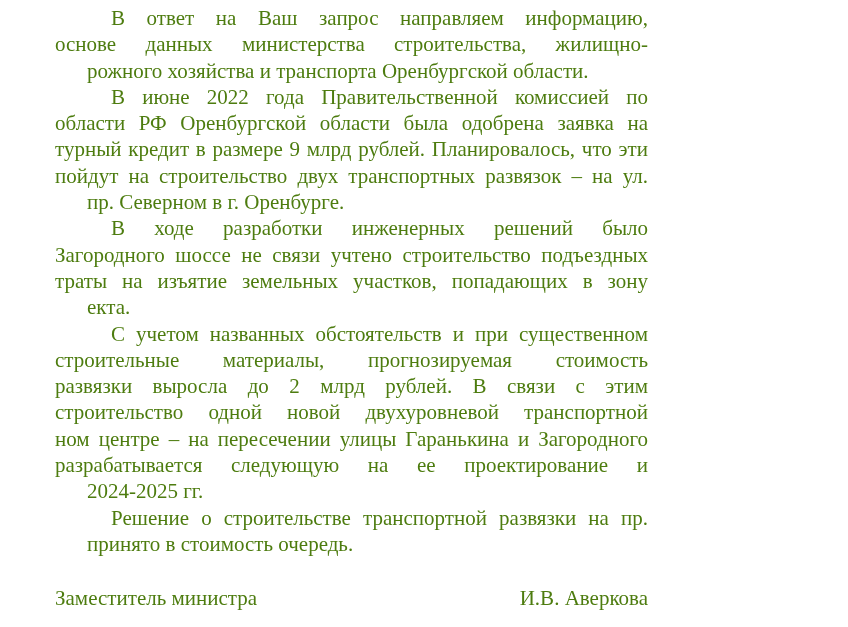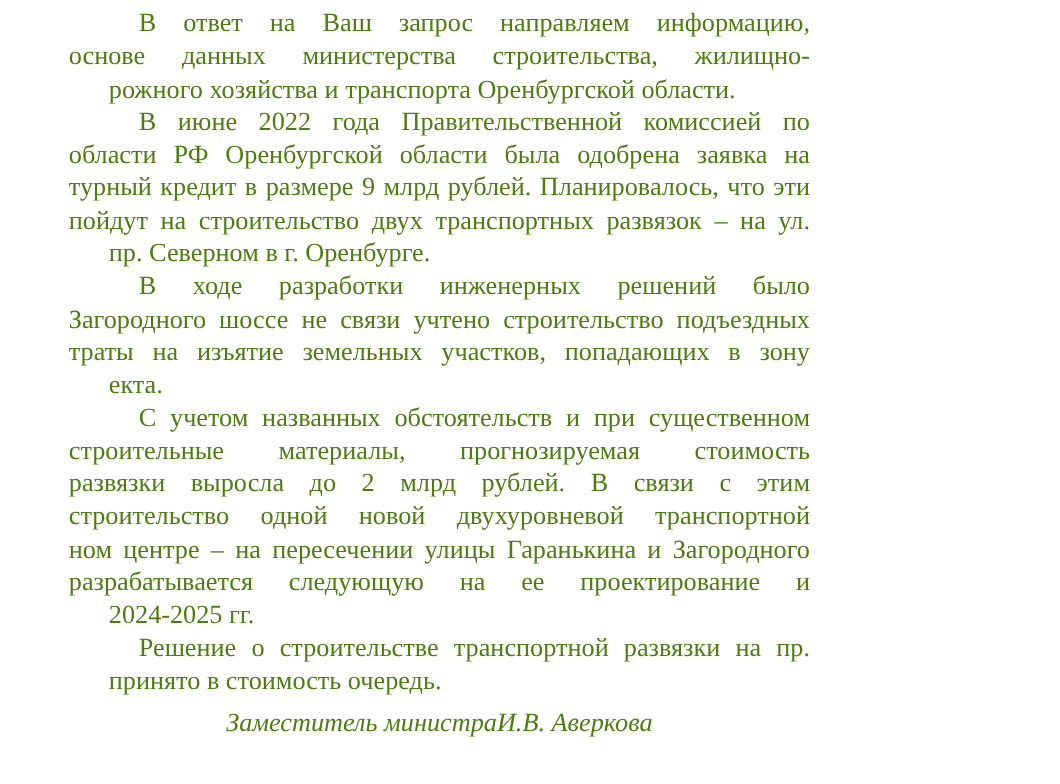--- a/index.html
+++ b/index.html
@@ -28,26 +28,25 @@
   }
   .doc-body .line.last {
     text-align-last: left;
     margin-left: 32px;
   }
   .doc-body .line.indent {
     text-indent: 56px;
   }
   .signature-row {
     display: flex;
-    justify-content: center;
+    justify-content: space-between;
     align-items: baseline;
-    margin-top: 8px;
+    margin-top: 28px;
     height: 26.3px;
     overflow: hidden;
-    font-style: italic;
   }
 </style>
 </head>
 <body>
 
 <div class="page">
   <div class="doc-body">
       <div class="line indent">В ответ на Ваш запрос направляем информацию, подготовленную на</div>
       <div class="line">основе данных министерства строительства, жилищно-коммунального, до-</div>
       <div class="line last">рожного хозяйства и транспорта Оренбургской области.</div>

